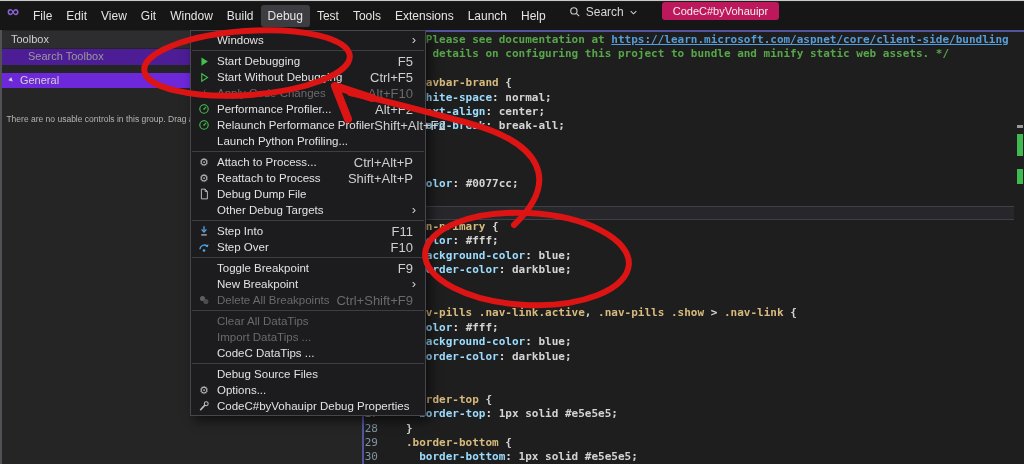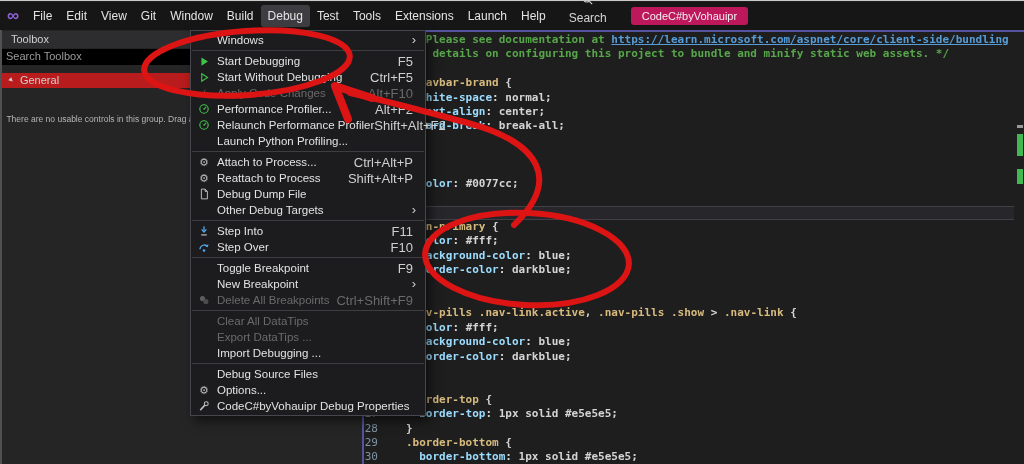--- a/index.html
+++ b/index.html
@@ -3,40 +3,40 @@
 <meta charset="utf-8">
 <style>
   * { margin:0; padding:0; box-sizing:border-box; }
   html,body { width:1024px; height:464px; overflow:hidden; background:#1e1e1e;
     font-family:"Liberation Sans","DejaVu Sans",sans-serif; }
   .app { position:relative; width:1024px; height:464px; background:#1e1e1e;
     border-top:1px solid #c9c9c9; overflow:hidden; }
 
   
   .titlebar { position:absolute; top:1px; left:0; right:0; height:28px;
-    background:#161617; display:flex; align-items:center; }
+    background:#161617; display:flex; align-items:flex-start; }
   .vslogo { width:26px; text-align:center; color:#8a63d2; font-size:17px; font-weight:bold; }
   .vslogo::before { content:"∞"; }
   .menubar { display:flex; align-items:center; height:100%; }
   .mb-item { padding:4px 7px; font-size:12px; color:#e4e4e4; border-radius:3px; cursor:default; }
   .mb-item.active { background:#3e3e42; }
   .tb-search-ctl { display:flex; align-items:center; gap:5px; margin-left:10px;
-    color:#d6d6d6; font-size:12px; padding:3px 6px;flex-direction:column; }
+    color:#d6d6d6; font-size:12px; padding:3px 6px; }
   .badge { margin-left:18px; background:#be185d; color:#f0f0f0; font-size:11px;
     padding:3px 11px; border-radius:3px; }
 
   
   .main { position:absolute; top:29px; left:0; right:0; bottom:0; }
   .toolbox { position:absolute; left:0; top:0; bottom:0; width:362px; background:#252526;
     box-shadow: inset 2px 0 0 #515155; }
   .tbx-title { height:17px; background:#2d2d30; color:#cfcfcf; font-size:11px;
     padding:2px 0 0 9px; margin:1px 2px 1px 2px; }
-  .tbx-search { height:16px; background:#000000; color:#9a9a9a; font-size:11px;
-    padding:1px 0 0 4px; margin:0 2px 1px 2px; }
-  .tbx-group { height:15px; background:#b91c1c; color:#d0d0d0; font-size:11px;
+  .tbx-search { height:16px; background:#4c1d95; color:#9a9a9a; font-size:11px;
+    padding:1px 0 0 26px; margin:0 2px 1px 2px; }
+  .tbx-group { height:15px; background:#6d28d9; color:#d0d0d0; font-size:11px;
     padding:1px 0 0 6px; margin:8px 2px; }
   .tri { display:inline-block; font-size:7px; transform:rotate(135deg); margin-right:5px;
     position:relative; top:-1px; }
   .tri::before { content:"▲"; }
   .tbx-msg { margin-top:24px; padding:0 5px; text-align:center; color:#b5b5b5;
     font-size:8.5px; line-height:14px; }
 
   
   .editor { position:absolute; left:362px; right:0; top:0; bottom:0; background:#1e1e1e;
     border-top:2px solid var(--divider_purple,#54549e);
@@ -269,25 +269,25 @@
         <span class="mi-label">Delete All Breakpoints</span>
         <span class="mi-shortcut">Ctrl+Shift+F9</span>
       </div>
       <div class="menu-sep"></div>
       <div class="menu-item disabled">
         <span class="mi-icon"></span>
         <span class="mi-label">Clear All DataTips</span>
       </div>
       <div class="menu-item disabled">
         <span class="mi-icon"></span>
-        <span class="mi-label">Export DataTips ...</span>
-      </div>
-      <div class="menu-item">
-        <span class="mi-icon"></span>
-        <span class="mi-label">Import Debugging ...</span>
+        <span class="mi-label">Import DataTips ...</span>
+      </div>
+      <div class="menu-item">
+        <span class="mi-icon"></span>
+        <span class="mi-label">CodeC DataTips ...</span>
       </div>
       <div class="menu-sep"></div>
       <div class="menu-item">
         <span class="mi-icon"></span>
         <span class="mi-label">Debug Source Files</span>
       </div>
       <div class="menu-item">
         <span class="mi-icon"><span class="gearchar">⚙</span></span>
         <span class="mi-label">Options...</span>
       </div>

